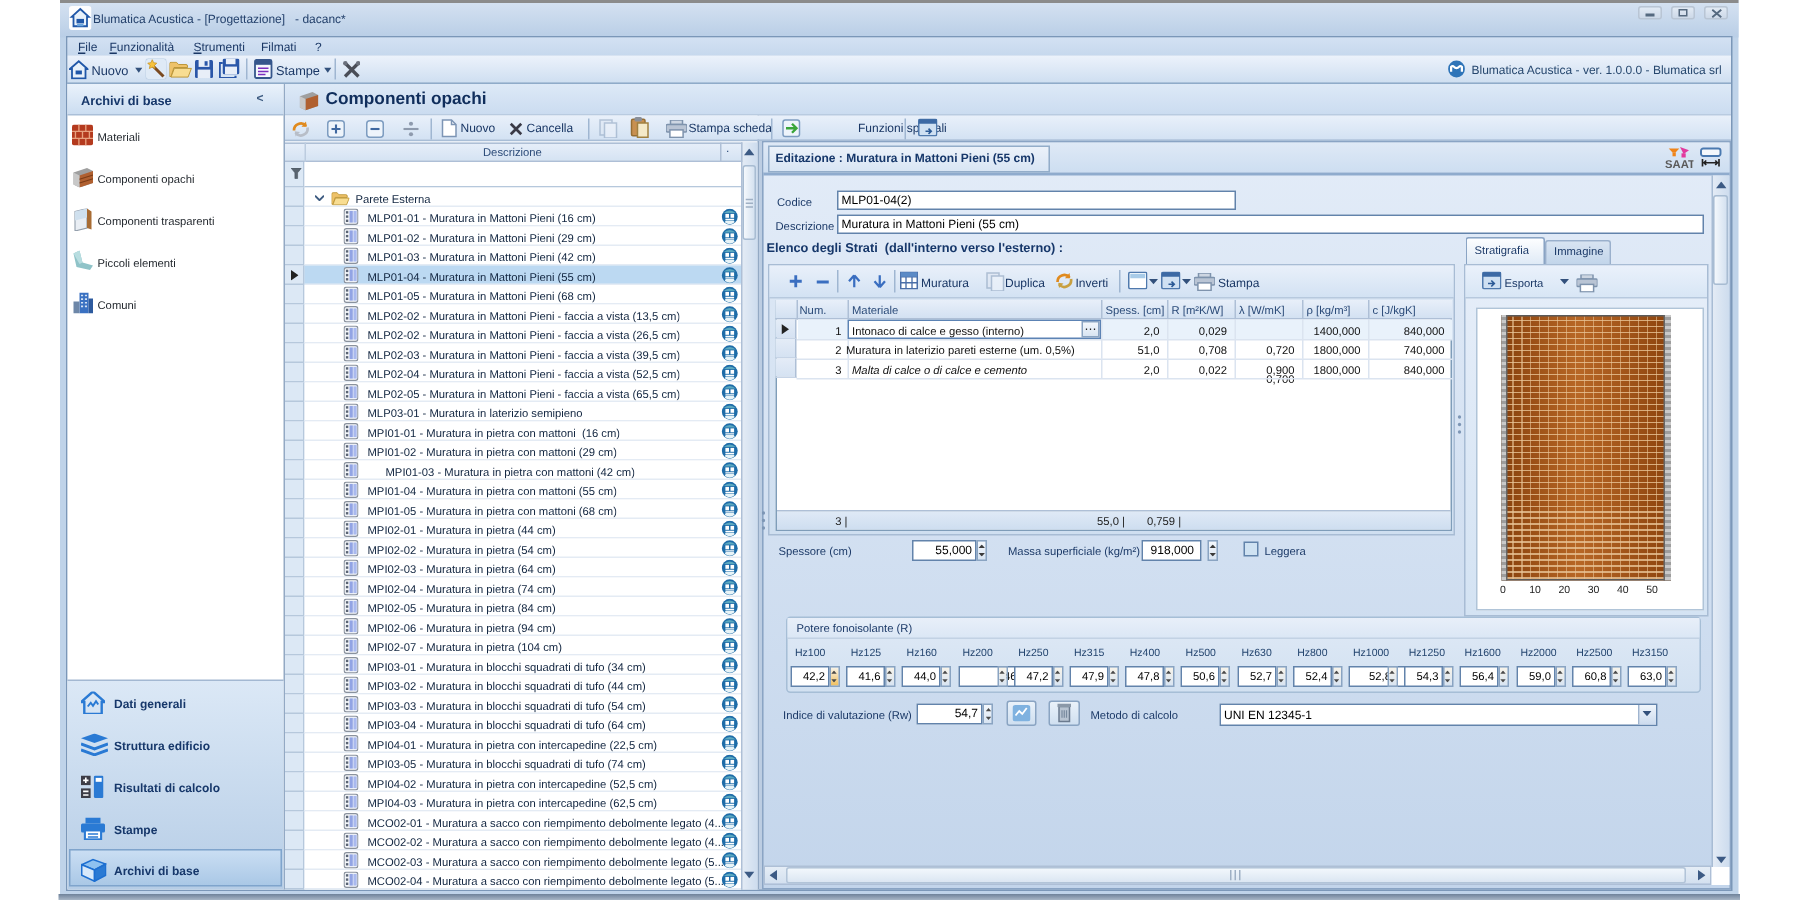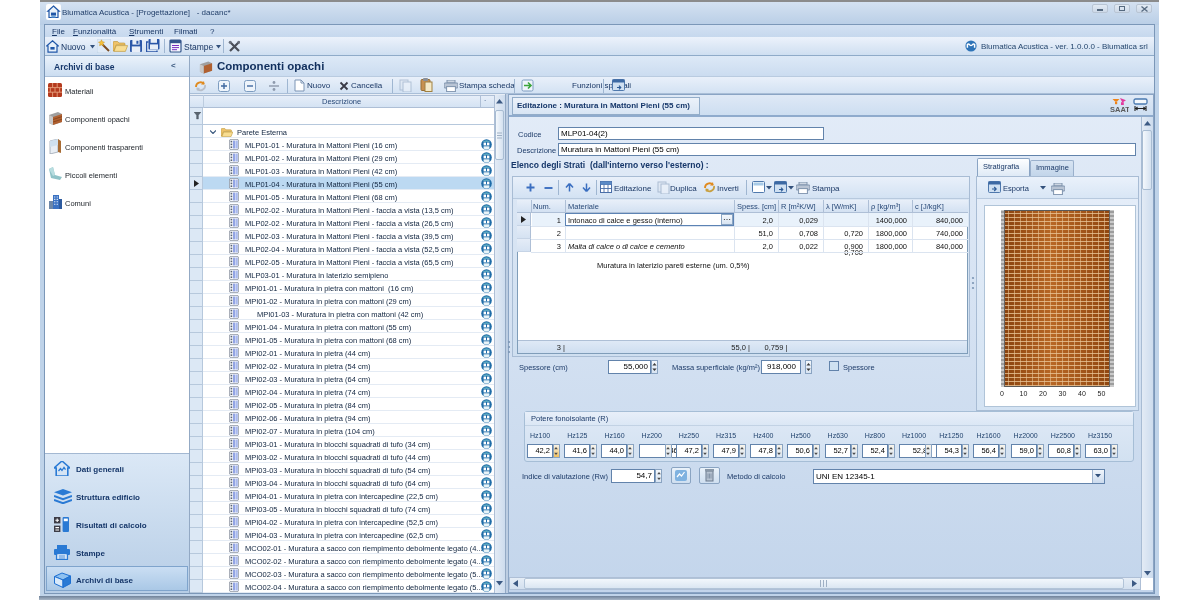--- a/index.html
+++ b/index.html
@@ -971,21 +971,21 @@
   </svg>
 <svg class="a" style="left:582px;top:183px;" width="9" height="9" viewBox="0 0 9 9">
     <path d="M4.5 .5 L4.5 8.5 M4.5 8.5 L1 4.5 M4.5 8.5 L8 4.5" stroke="#3a6ec0" stroke-width="1.5" fill="none"></path>
   </svg>
 <div class="a sep" style="left:596px;top:180px;height:15px"></div>
 <svg class="a" style="left:600px;top:181px;" width="12" height="12" viewBox="0 0 12 12">
     <rect x=".5" y=".5" width="11" height="11" fill="#fff" stroke="#4a6ea8"></rect>
     <path d="M.5 3.5 h11 M.5 7.5 h11 M4 .5 v11 M8 .5 v11" stroke="#4a6ea8" stroke-width=".9"></path>
     <rect x=".5" y=".5" width="11" height="3" fill="#5b8ac6"></rect>
   </svg>
-<div class="a" style="left:614px;top:184px;font-size:8px;color:#1a3765;white-space:nowrap;">Editazione</div>
+<div class="a" style="left:614px;top:184px;font-size:8px;color:#1a3765;white-space:nowrap;">Muratura</div>
 <svg class="a" style="left:657px;top:181px;" width="13" height="13" viewBox="0 0 13 13">
     <g opacity=".6">
       <rect x="1" y="1" width="8" height="10" fill="#dfe7f2" stroke="#8aa0bc"></rect>
       <rect x="4" y="3" width="8" height="10" fill="#eef3fa" stroke="#8aa0bc"></rect>
     </g>
   </svg>
 <div class="a" style="left:670px;top:184px;font-size:8px;color:#1a3765;white-space:nowrap;">Duplica</div>
 <svg class="a" style="left:703px;top:181px;" width="13" height="12" viewBox="0 0 13 12">
     <path d="M2 7 A4.5 4.5 0 0 1 10 4" fill="none" stroke="#e08a1e" stroke-width="1.8"></path>
 <path d="M10 1 L10.5 4.5 L7 4.5 Z" fill="#e08a1e"></path>
@@ -1047,21 +1047,21 @@
 <div class="a" style="left:914px;top:216px;font-size:7.5px;color:#111;white-space:nowrap;width:49px;text-align:right;">840,000</div>
 <div class="a" style="left:734px;top:213px;width:1px;height:13px;background:#dbe4f0;"></div>
 <div class="a" style="left:778px;top:213px;width:1px;height:13px;background:#dbe4f0;"></div>
 <div class="a" style="left:823px;top:213px;width:1px;height:13px;background:#dbe4f0;"></div>
 <div class="a" style="left:868px;top:213px;width:1px;height:13px;background:#dbe4f0;"></div>
 <div class="a" style="left:912px;top:213px;width:1px;height:13px;background:#dbe4f0;"></div>
 <div class="a" style="left:531px;top:226px;width:437px;height:1px;background:#dbe4f0;"></div>
 <div class="a" style="left:517px;top:226px;width:14px;height:13px;background:linear-gradient(#e4ecf7,#d5e2f2);border-right:1px solid #aebfd6;border-bottom:1px solid #c6d4e6;"></div>
 <div class="a" style="left:565px;top:226px;width:1px;height:13px;background:#dbe4f0;"></div>
 <div class="a" style="left:535px;top:229px;font-size:7.5px;color:#111;white-space:nowrap;width:26px;text-align:right;">2</div>
-<div class="a" style="left:597px;top:229px;font-size:7.5px;color:#111;white-space:nowrap;margin-top:32px;">Muratura in laterizio pareti esterne (um. 0,5%)</div>
+<div class="a" style="left:564px;top:229px;font-size:7.5px;color:#111;white-space:nowrap;">Muratura in laterizio pareti esterne (um. 0,5%)</div>
 <div class="a" style="left:736px;top:229px;font-size:7.5px;color:#111;white-space:nowrap;width:37px;text-align:right;">51,0</div>
 <div class="a" style="left:780px;top:229px;font-size:7.5px;color:#111;white-space:nowrap;width:38px;text-align:right;">0,708</div>
 <div class="a" style="left:825px;top:229px;font-size:7.5px;color:#111;white-space:nowrap;width:38px;text-align:right;">0,720</div>
 <div class="a" style="left:870px;top:229px;font-size:7.5px;color:#111;white-space:nowrap;width:37px;text-align:right;">1800,000</div>
 <div class="a" style="left:914px;top:229px;font-size:7.5px;color:#111;white-space:nowrap;width:49px;text-align:right;">740,000</div>
 <div class="a" style="left:734px;top:226px;width:1px;height:13px;background:#dbe4f0;"></div>
 <div class="a" style="left:778px;top:226px;width:1px;height:13px;background:#dbe4f0;"></div>
 <div class="a" style="left:823px;top:226px;width:1px;height:13px;background:#dbe4f0;"></div>
 <div class="a" style="left:868px;top:226px;width:1px;height:13px;background:#dbe4f0;"></div>
 <div class="a" style="left:912px;top:226px;width:1px;height:13px;background:#dbe4f0;"></div>
@@ -1093,21 +1093,21 @@
     <path d="M2.5 8 L.4 5.6 L4.6 5.6 Z" fill="#3a3a3a"></path>
   </svg>
 <div class="a" style="left:672px;top:363px;font-size:7.5px;color:#1c3a68;white-space:nowrap;">Massa superficiale (kg/m²)</div>
 <div class="a ib" style="left:761px;top:360px;width:40px;height:14px;text-align:right;padding-right:4px;">918,000</div>
 <div class="a" style="left:805px;top:360px;width:7px;height:14px;background:linear-gradient(#f4f8fc,#d8e4f2);border:1px solid #8aa4c2;"></div>
 <svg class="a" style="left:806px;top:363px;" width="5" height="8" viewBox="0 0 5 8">
     <path d="M2.5 0 L4.6 2.4 L.4 2.4 Z" fill="#3a3a3a"></path>
     <path d="M2.5 8 L.4 5.6 L4.6 5.6 Z" fill="#3a3a3a"></path>
   </svg>
 <div class="a" style="left:829px;top:361px;width:10px;height:10px;background:#cfe2f2;border:1px solid #6283ab;"></div>
-<div class="a" style="left:843px;top:363px;font-size:7.5px;color:#1c3a68;white-space:nowrap;">Spessore</div>
+<div class="a" style="left:843px;top:363px;font-size:7.5px;color:#1c3a68;white-space:nowrap;">Leggera</div>
 <svg class="a" style="left:971px;top:276px;" width="4" height="16" viewBox="0 0 4 16">
     <circle cx="2" cy="2" r="1.1" fill="#7d96b5"></circle>
     <circle cx="2" cy="7" r="1.1" fill="#7d96b5"></circle>
     <circle cx="2" cy="12" r="1.1" fill="#7d96b5"></circle>
   </svg>
 <svg class="a" style="left:507px;top:340px;" width="4" height="16" viewBox="0 0 4 16">
     <circle cx="2" cy="2" r="1.1" fill="#7d96b5"></circle>
     <circle cx="2" cy="7" r="1.1" fill="#7d96b5"></circle>
     <circle cx="2" cy="12" r="1.1" fill="#7d96b5"></circle>
   </svg>

